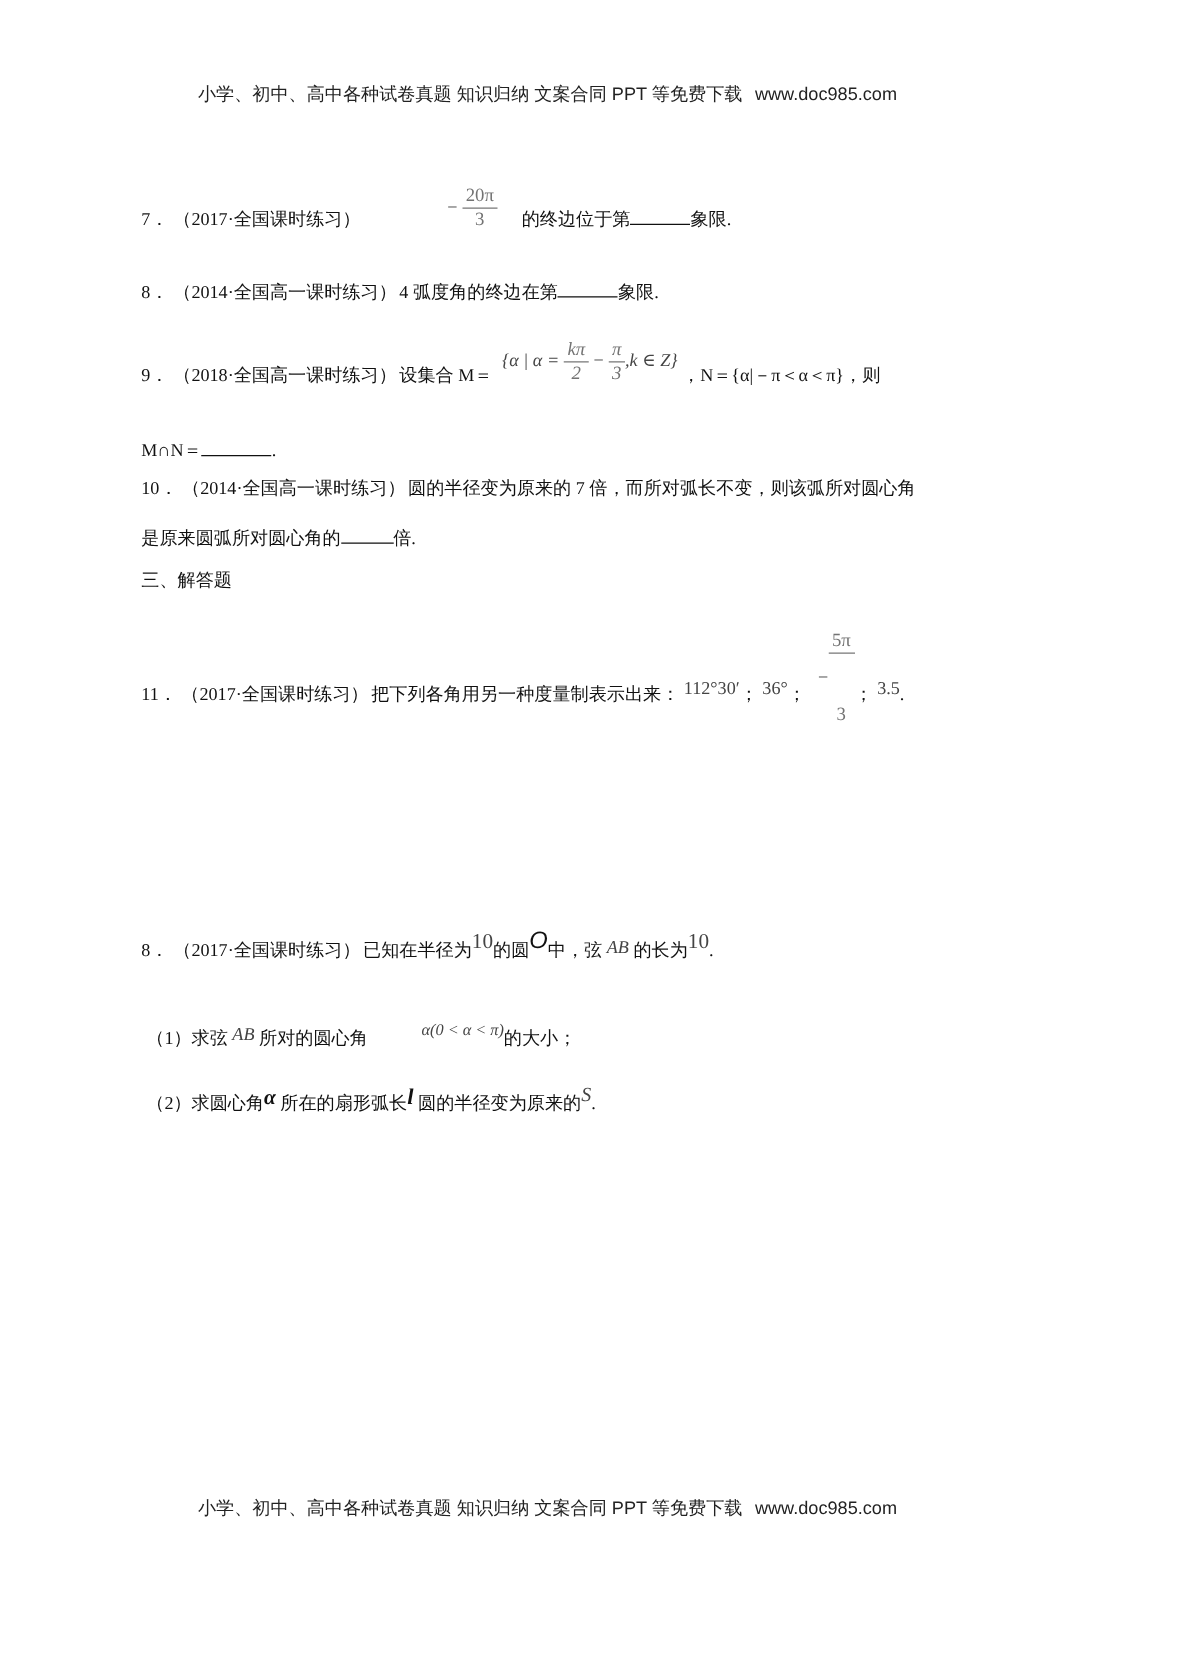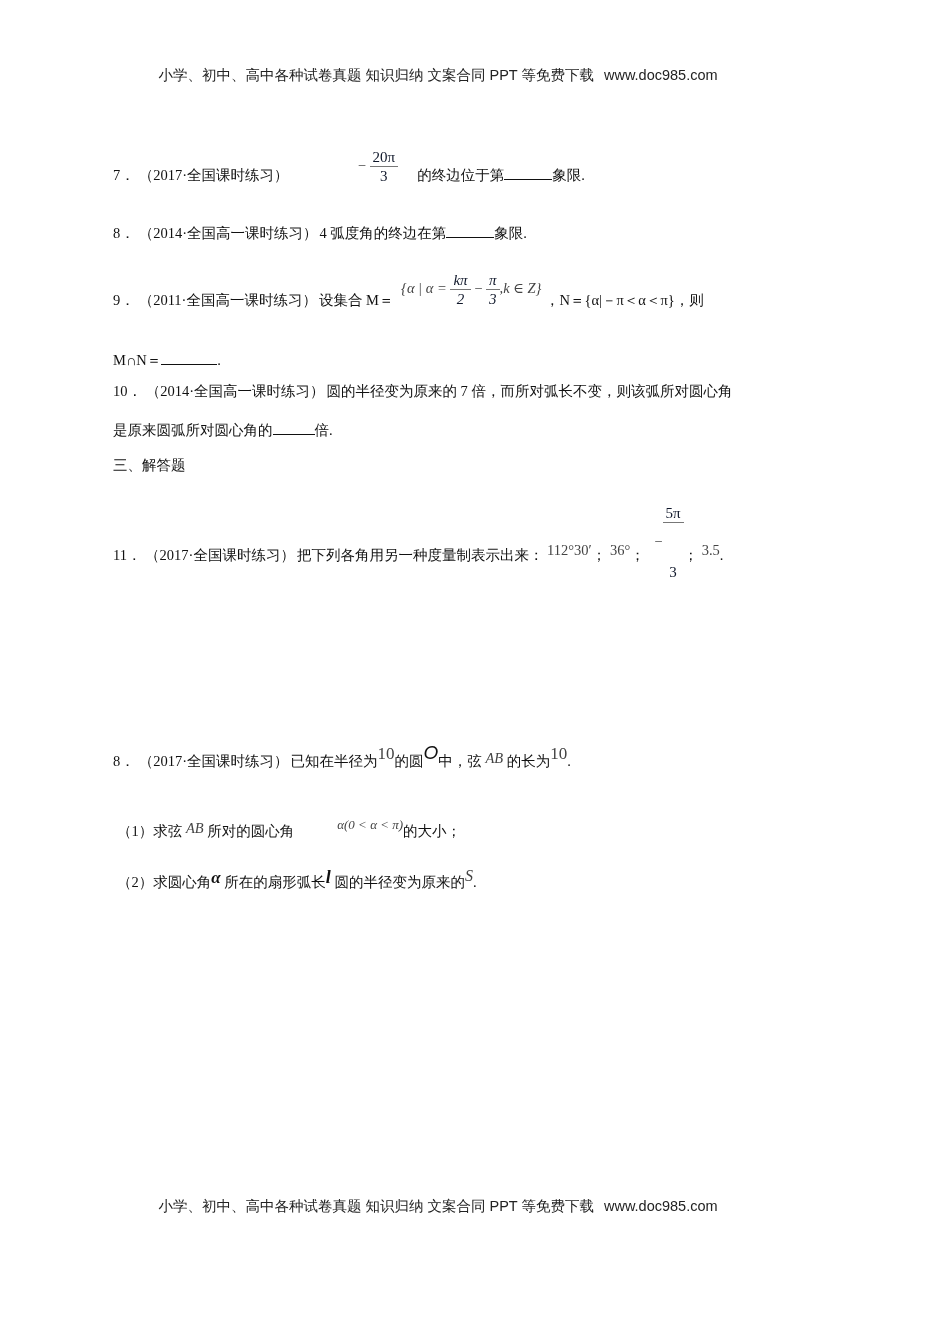--- a/index.html
+++ b/index.html
@@ -13,21 +13,21 @@
   .page-footer { top: 1197px; }
   .page-header .url, .page-footer .url { margin-left: 10px; }
 
   .line { position: absolute; left: 113px; font-size: 14.5px; white-space: nowrap; line-height: 20px; }
   .num { display: inline-block; min-width: 22px; }
   .src { margin-right: 2px; }
   .blank { display: inline-block; border-bottom: 1px solid #111; height: 14px; vertical-align: baseline; }
   .m { font-family: "Liberation Serif", "DejaVu Serif", serif; color: #444; }
   .mi { font-style: italic; }
   .frac { display: inline-flex; flex-direction: column; align-items: center; vertical-align: middle;
-          font-size: 15px; line-height: 18px; color: #0f172a; }
+          font-size: 15px; line-height: 18px; color: #737373; }
   .frac .top { border-bottom: 1px solid #777; padding: 0 3px; }
   .frac .bot { padding: 0 3px; }
   .sup { position: relative; top: -7px; }
   .bigO { font-family: "Liberation Sans", "DejaVu Sans", sans-serif; font-size: 19px; position: relative; top: -7px; }
   .bigl { font-style: italic; font-weight: bold; font-size: 18px; position: relative; top: -4px; }
   .alpha-b { font-weight: bold; font-size: 17px; position: relative; top: -4px; }
 </style>
 </head>
 <body>
 
@@ -48,21 +48,21 @@
   <span>的终边位于第</span><span class="blank" style="width:48px;"></span><span>象限.</span>
 </div>
 
 <div class="line" style="top:223px;">
   <span class="num">8．</span>
   <span class="src">（2014·全国高一课时练习）</span><span>4 弧度角的终边在第</span><span class="blank" style="width:48px;"></span><span>象限.</span>
 </div>
 
 <div class="line" style="top:283px;">
   <span class="num">9．</span>
-  <span class="src">（2011·全国高一课时练习）</span><span>设集合 M＝</span>
+  <span class="src">（2018·全国高一课时练习）</span><span>设集合 M＝</span>
   <span class="m" style="position:relative;top:-12px;margin-left:4px;">
     <span class="mi">{α | α = </span><span class="frac mi">
         <span class="top">kπ</span>
         <span class="bot">2</span>
       </span><span> − </span><span class="frac mi">
         <span class="top">π</span>
         <span class="bot">3</span>
       </span><span class="mi">,k ∈ Z}</span>
   </span>
   <span>，N＝{α|－π＜α＜π}，则</span>

